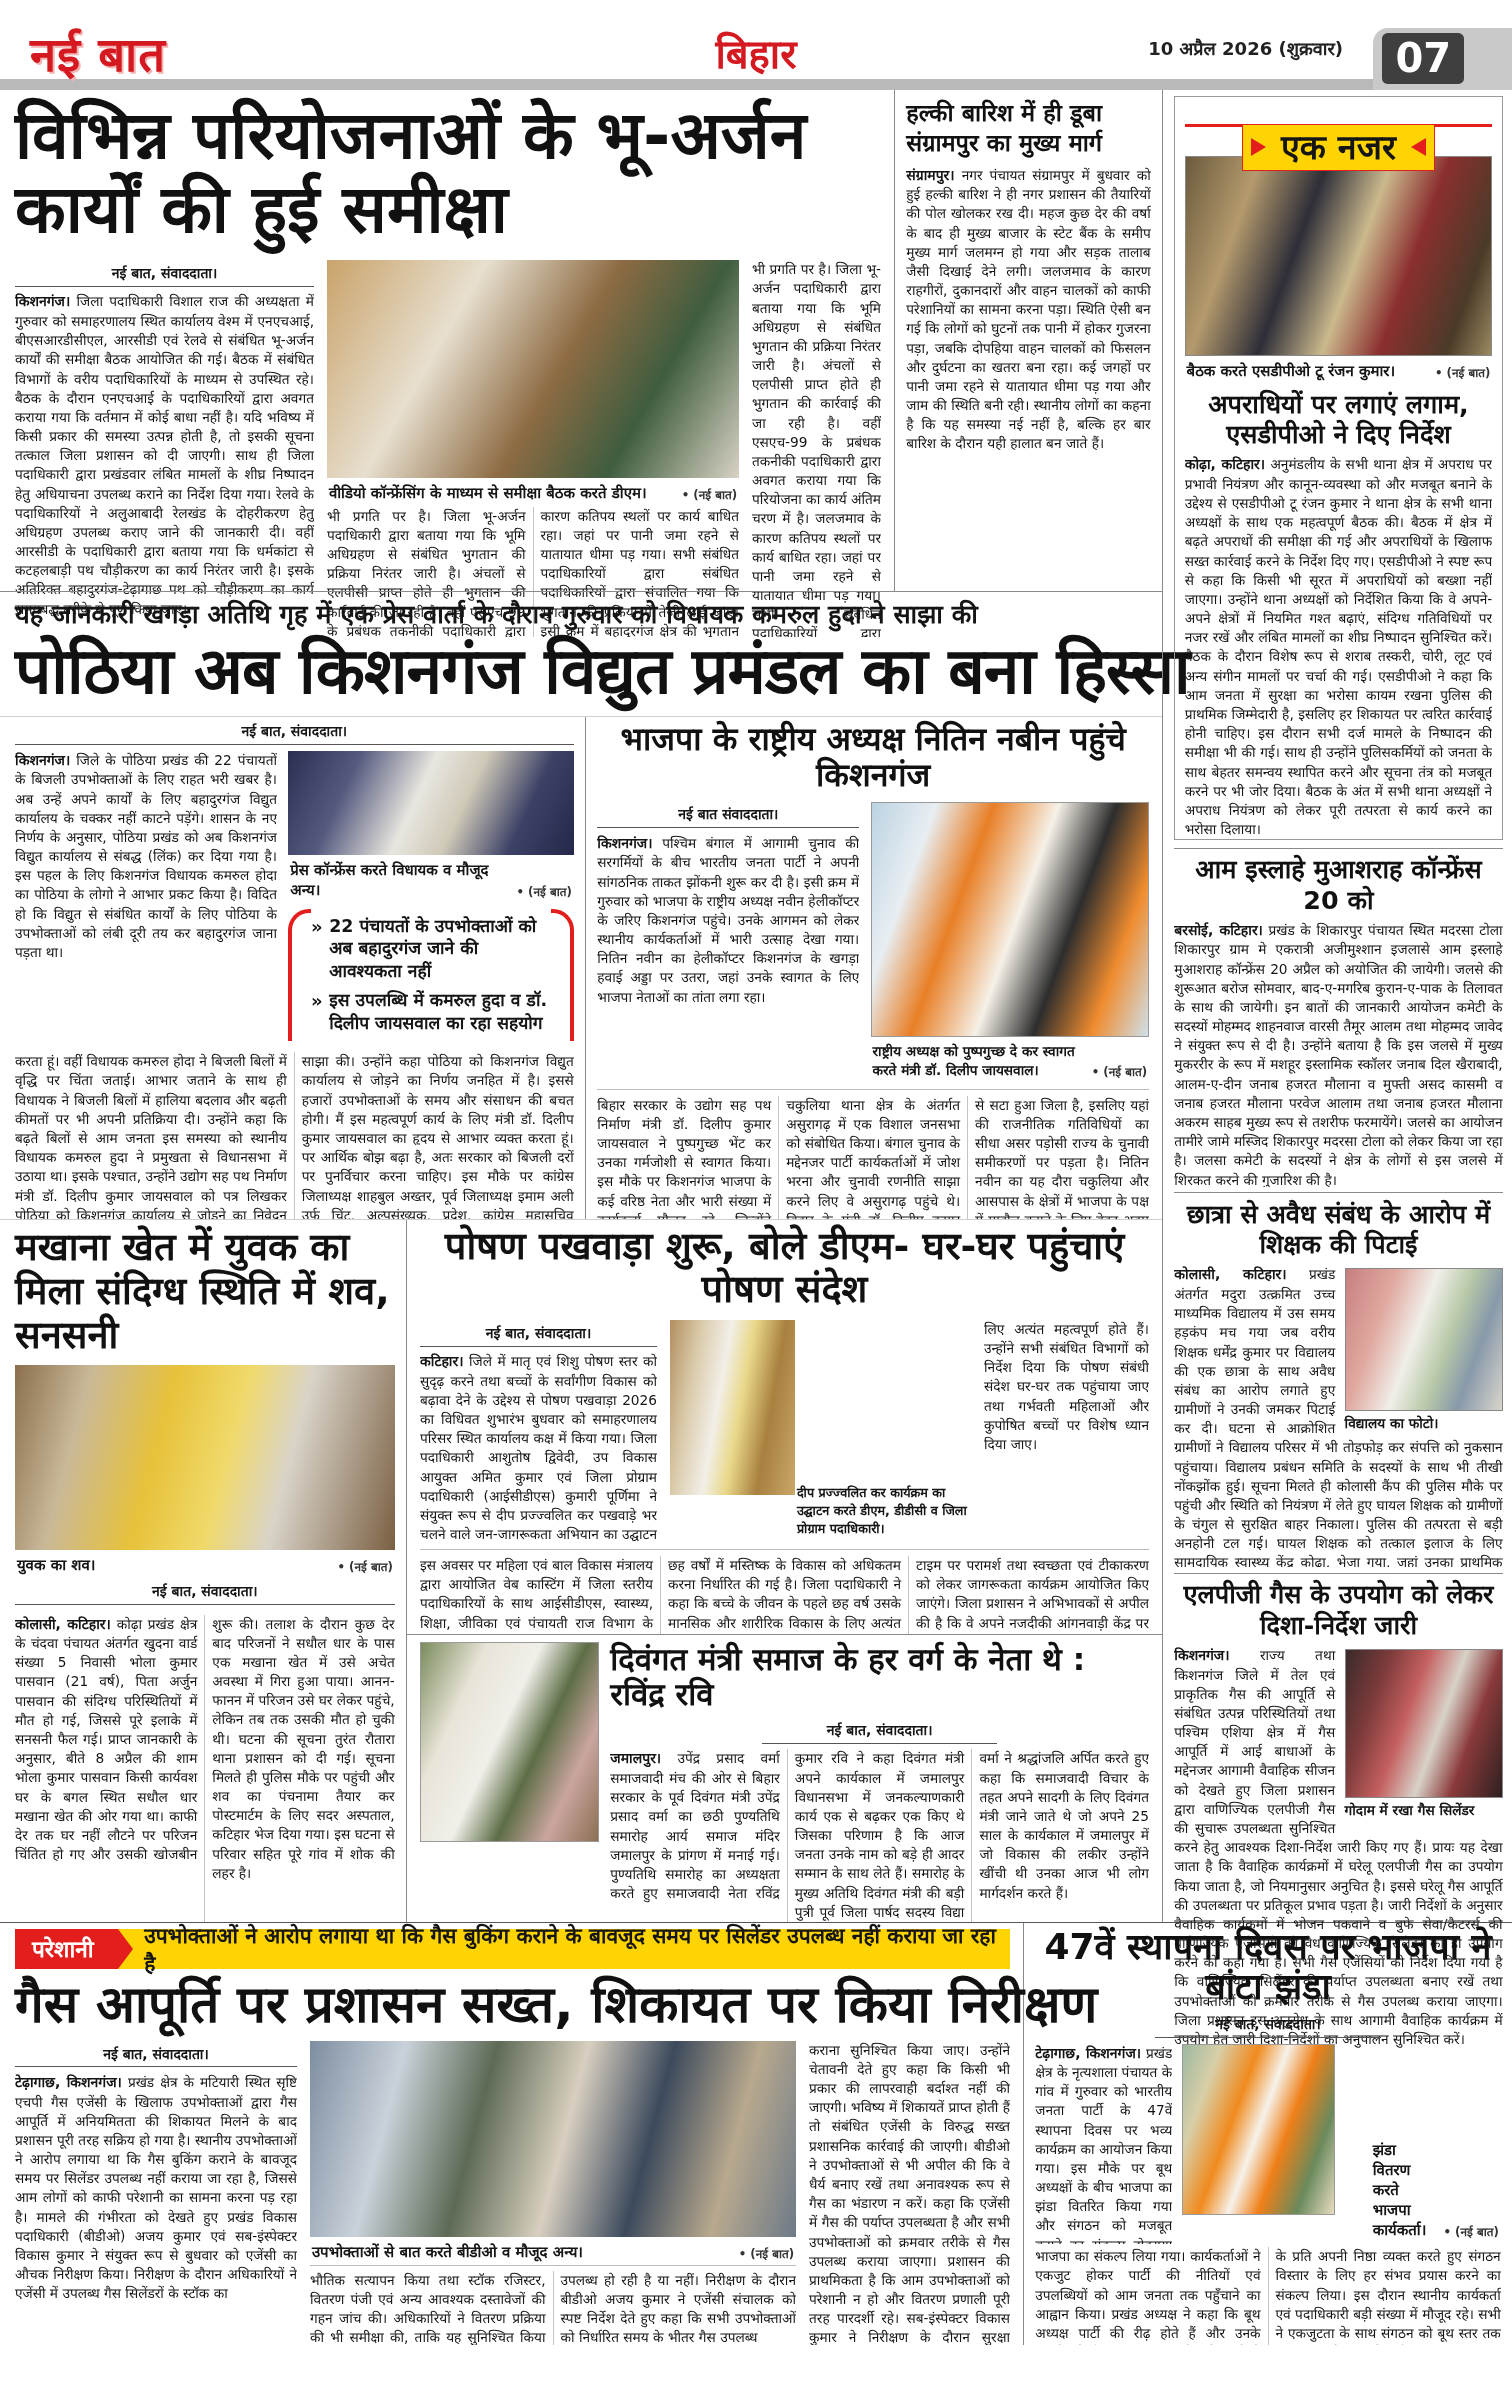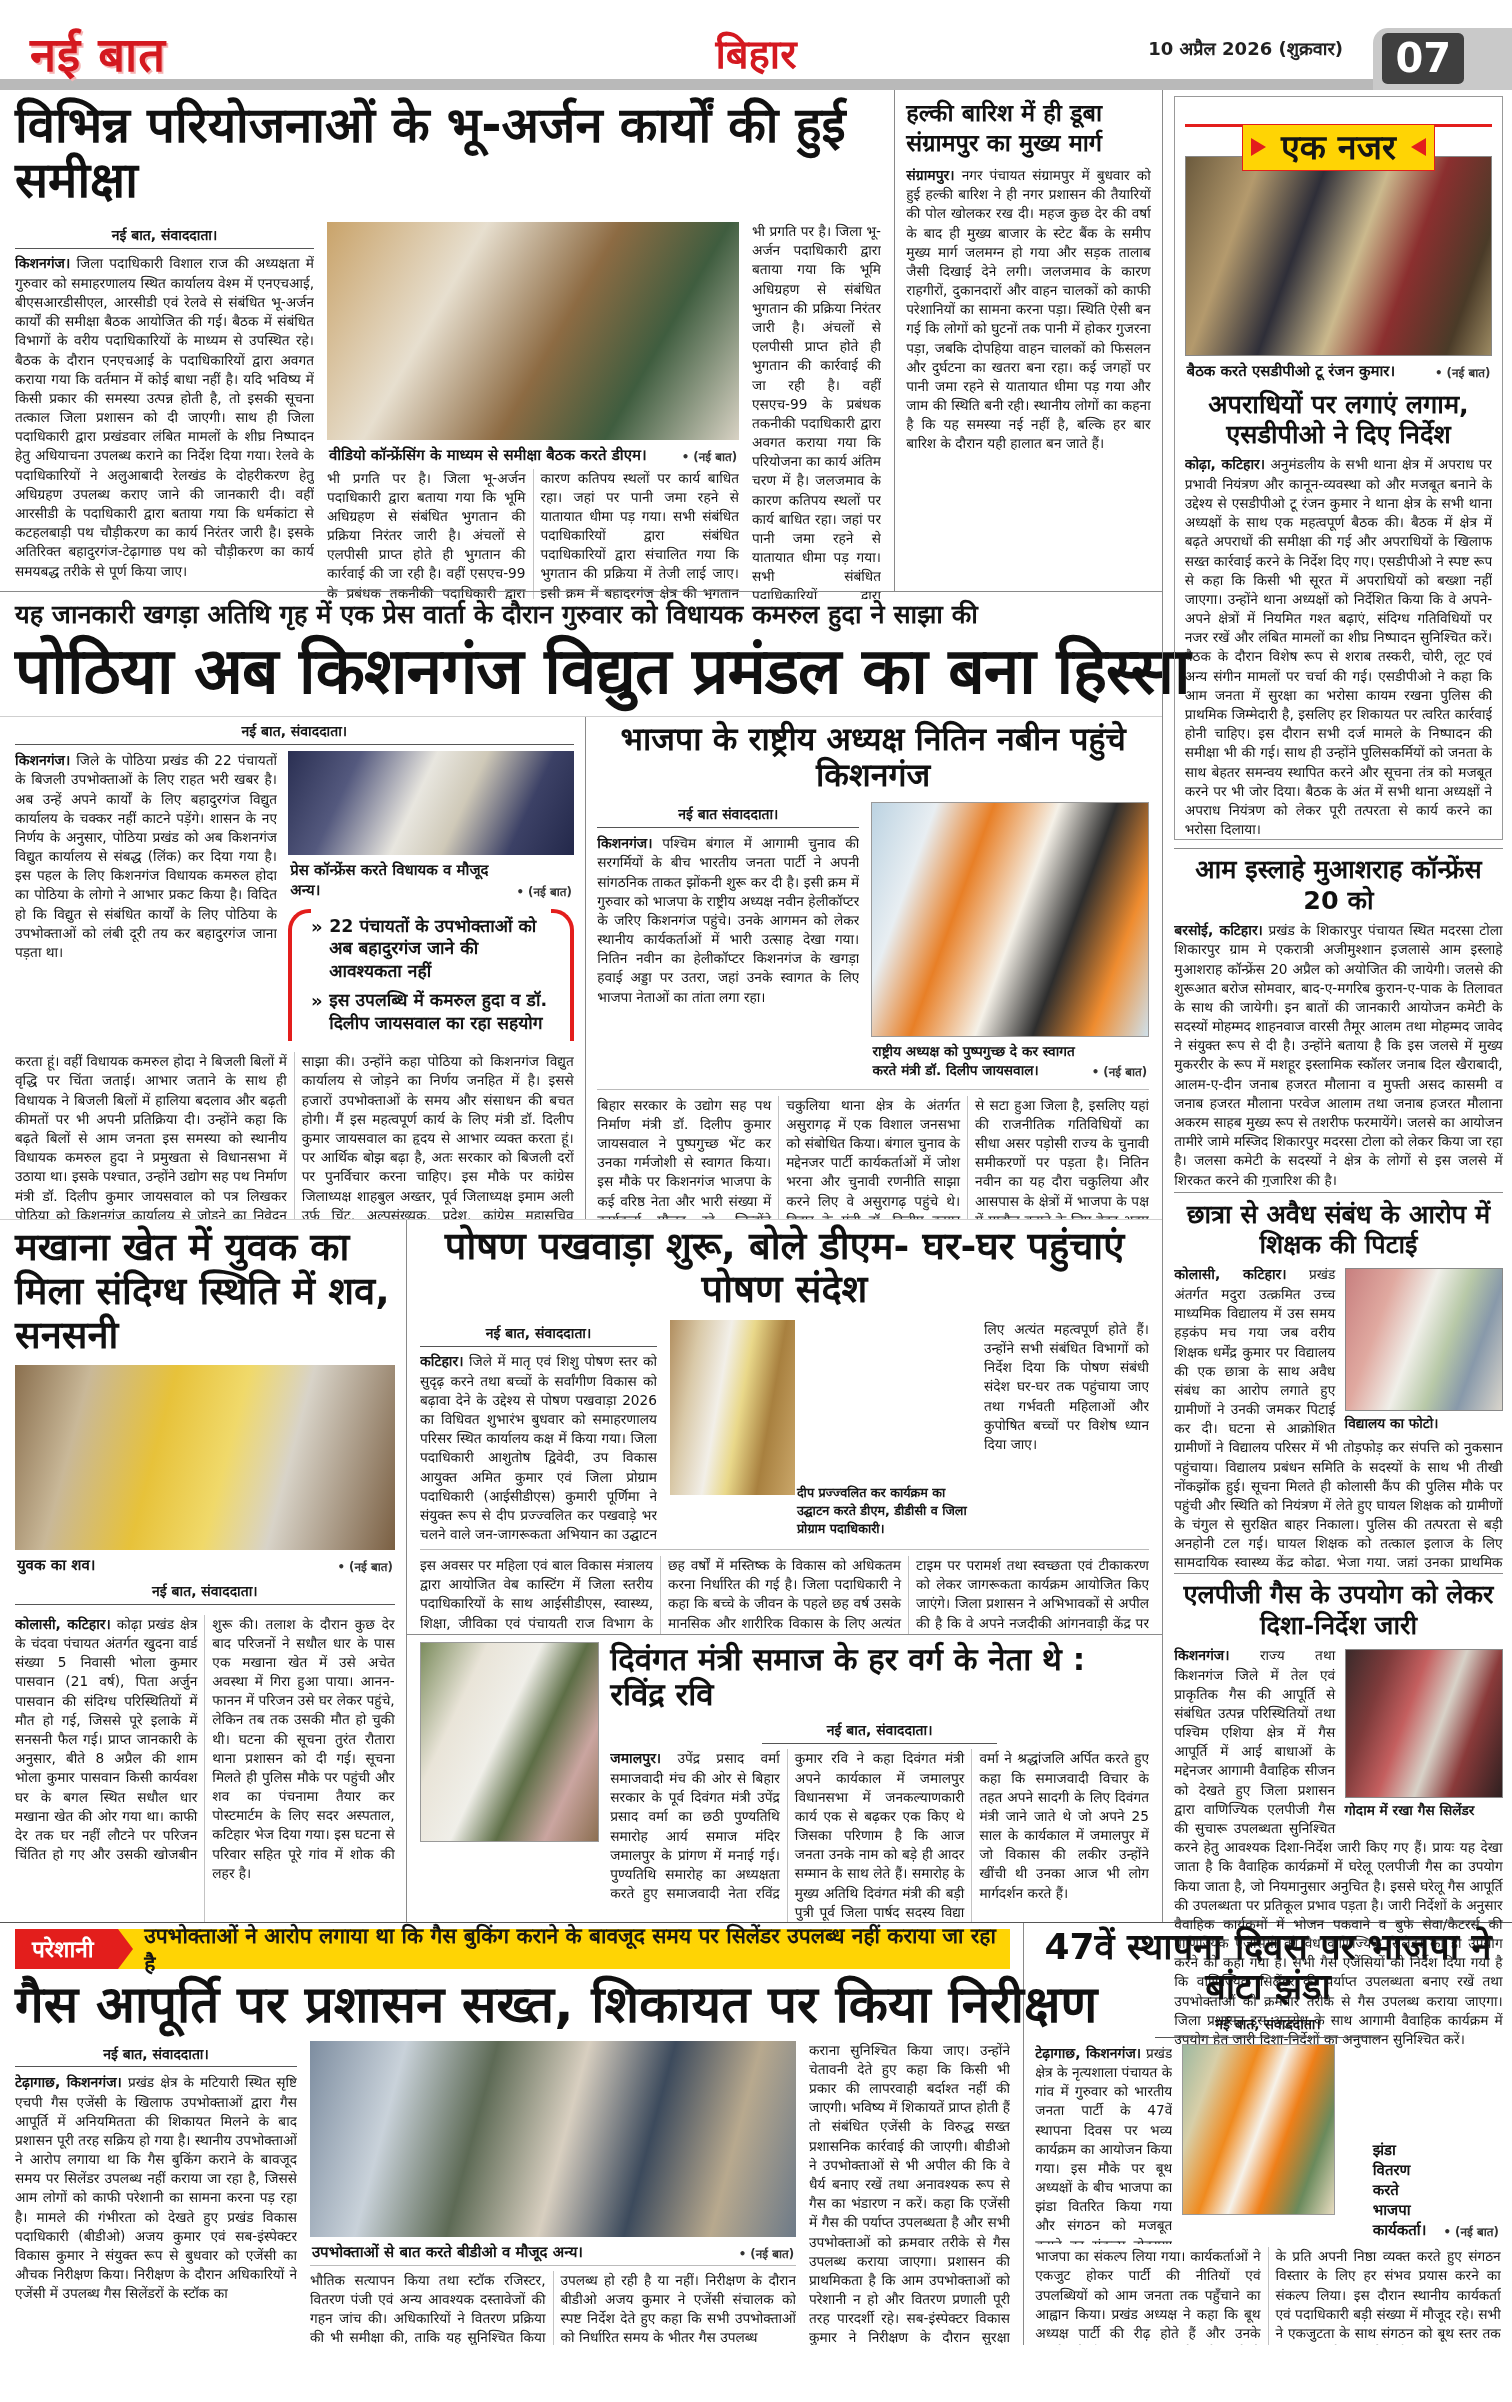--- a/index.html
+++ b/index.html
@@ -38,21 +38,21 @@
   .clip{overflow:hidden;}
 
   
   .mid{display:flex;height:1832px;}
   .main-left{width:1162px;display:flex;flex-direction:column;}
   .right-rail{width:350px;border-left:0.9px solid var(--rule);padding:5.6px 9.4px 0 11.3px;display:flex;flex-direction:column;}
 
   
   .secA{display:flex;height:501px;}
   .land{width:895px;padding:3.8px 13px 0 15px;border-right:0.9px solid var(--rule);}
-  .land-hl{font-size:49px;text-align:left;padding:5.6px 0 13px;}
+  .land-hl{font-size:66px;text-align:left;padding:5.6px 0 13px;}
   .land-row{display:flex;gap:13px;height:377px;overflow:hidden;}
   .land-c1{width:299px;}
   .land-mid{width:412px;display:flex;flex-direction:column;}
   .ph-land{height:218px;background:linear-gradient(120deg,#c9a36a 0%,#e7dfcf 30%,#8d6b43 55%,#3f5d3f 75%,#d8d2c4 100%);}
   .land-c3{flex:1;}
   .rain{flex:1;padding:9.4px 11.3px 0 11.3px;}
   .rain-hl{font-size:23.5px;line-height:1.25;padding-bottom:7.5px;}
 
   
   .secB{height:166px;border-top:0.9px solid var(--rule);padding:7.5px 15px 0;}

